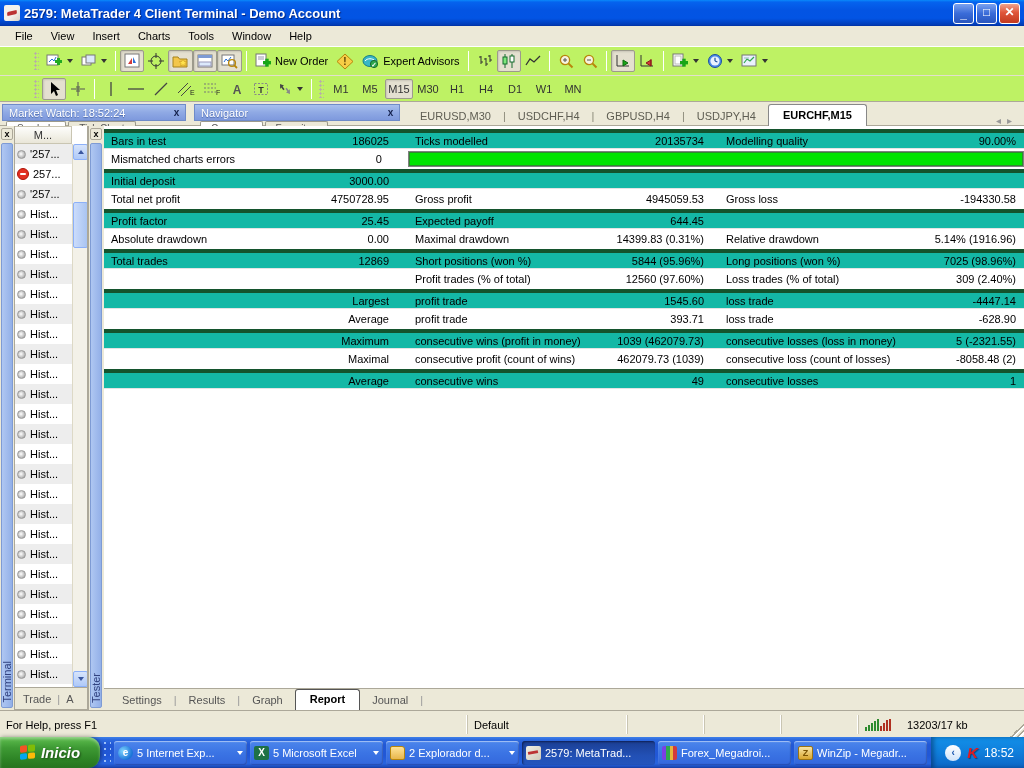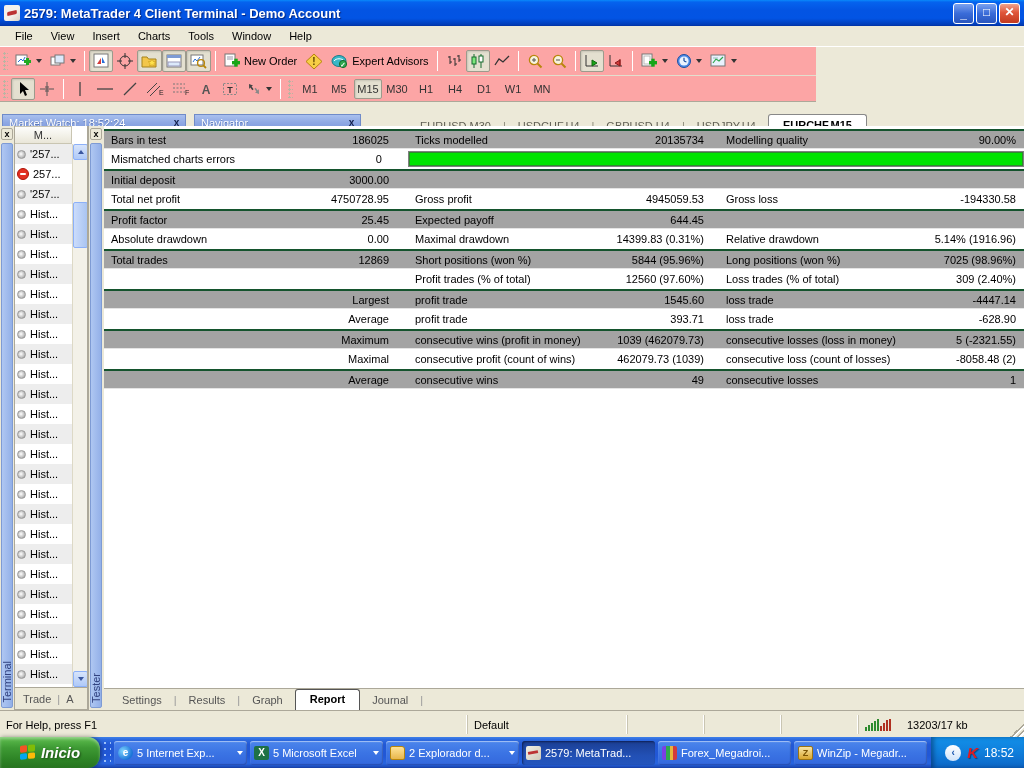--- a/index.html
+++ b/index.html
@@ -18,42 +18,42 @@
     background:linear-gradient(180deg,#7AA1EF 0%,#3A6CD8 50%,#2A56BE 100%); color:#fff; font-weight:bold;
     display:flex; align-items:center; justify-content:center; font-size:12px; line-height:1; }
   .winbtn.close { background:linear-gradient(180deg,#F2A38B 0%,#E0563A 45%,#C23A1F 100%); }
   .winbtn span { transform:translateY(-1px); }
   .winbtn.minimize span { align-self:flex-end; transform:translateY(-3px); }
 
   .menubar { position:absolute; left:0; top:26px; width:1024px; height:21px; background:#ECE9D8;
     display:flex; align-items:center; padding-left:6px; border-bottom:1px solid #fff; }
   .menuitem { padding:3px 9px; color:#000; }
 
-  .toolbar { position:absolute; left:0; width:816px; background:#fca5a5; display:flex; align-items:center; }
+  .toolbar { position:absolute; left:0; width:1024px; background:#bef264; display:flex; align-items:center;padding-left:31px; }
   #toolbar1 { top:47px; height:29px; border-bottom:1px solid #E2DFCE; }
   #toolbar2 { top:76px; height:26px; border-bottom:1px solid #ACA899; }
   .grip { width:5px; height:18px; margin:0 3px; background-image:radial-gradient(circle at 1.5px 1.5px,#B8B4A2 1px,transparent 1.2px); background-size:4px 4px; }
   .tsep { width:1px; height:20px; background:#ACA899; border-right:1px solid #fff; margin:0 4px; }
   .tbtn { height:22px; min-width:24px; padding:0 3px; display:flex; align-items:center; justify-content:center; gap:3px;
     border:1px solid transparent; border-radius:2px; color:#000; }
   .tbtn.pressed { border-color:#9C9A8C; background:#E4E0D0; box-shadow:inset 1px 1px 2px rgba(0,0,0,.12); }
   .caret { width:0; height:0; border-left:3px solid transparent; border-right:3px solid transparent; border-top:4px solid #333; margin-left:1px; }
   .tf { width:28px; height:20px; display:flex; align-items:center; justify-content:center; border:1px solid transparent; border-radius:2px; color:#333; }
   .tf.active { border-color:#9C9A8C; background:#E4E0D0; box-shadow:inset 1px 1px 2px rgba(0,0,0,.12); }
 
   svg.ig { display:block; }
 
   
-  .band { position:absolute; left:0; top:112px; width:1024px; height:24px; background:#ECE9D8; border-bottom:1px solid #ACA899;padding-left:28px; }
+  .band { position:absolute; left:0; top:102px; width:1024px; height:24px; background:#ECE9D8; border-bottom:1px solid #ACA899;padding-left:28px; }
   .ptitle { position:absolute; top:2px; height:17px; background:linear-gradient(180deg,#A9C0EE 0%,#8FA9E4 50%,#7E99DD 100%);
     border:1px solid #6F8BC9; display:flex; align-items:center; color:#fff; padding:0 2px 0 6px; }
   .ptitle .pt { flex:1; white-space:nowrap; overflow:hidden; font-size:11px; text-shadow:0 1px 1px #4A67A8; }
   .pclose { width:13px; height:13px; display:flex; align-items:center; justify-content:center; color:#15224E; font-weight:bold; font-size:10px; }
   #mw-title { left:2px; width:184px; }
-  #nav-title { left:194px; width:167px; }
+  #nav-title { left:194px; width:206px; }
   .fragtabs { position:absolute; top:19px; height:5px; overflow:hidden; display:flex; gap:2px; }
   #mw-frag { left:6px; width:180px; } #nav-frag { left:200px; width:200px; }
   .fragtab { border:1px solid #9C9A8C; border-bottom:none; border-radius:2px 2px 0 0; background:#ECE9D8; padding:1px 10px; font-size:10px; color:#555; }
   .fragtab.on { background:#fff; }
 
   .charttabs { position:absolute; left:408px; top:2px; width:612px; height:22px; display:flex; align-items:flex-end; }
   .ctab { padding:3px 12px 4px; color:#5E5D52; white-space:nowrap; }
   .ctabsep { color:#8a8878; padding:3px 0 4px; }
   .ctab.active { background:#fff; border:1px solid #888; border-bottom:1px solid #fff; border-radius:3px 3px 0 0; color:#000; padding:4px 14px 5px; margin-bottom:-1px;font-weight:bold; }
   .ctabarrows { margin-left:auto; display:flex; gap:6px; color:#999; padding-right:8px; font-size:10px; }
@@ -88,21 +88,21 @@
   .tri-up { width:0; height:0; border-left:3px solid transparent; border-right:3px solid transparent; border-bottom:4px solid #3A57A0; }
   .tri-down { width:0; height:0; border-left:3px solid transparent; border-right:3px solid transparent; border-top:4px solid #3A57A0; }
   .sthumb { position:absolute; left:0; top:58px; width:15px; height:46px; background:linear-gradient(90deg,#CBDCFB,#A9C4F2); border:1px solid #8CB0F8; border-radius:2px; }
 
   .termtabs { height:22px; background:#ECE9D8; border-top:1px solid #ACA899; display:flex; align-items:center; padding-left:8px; gap:6px; color:#555; }
   .ttsep { color:#999; }
 
   .tester { position:absolute; left:104px; top:0; width:920px; height:584px; background:#fff; display:flex; flex-direction:column; }
   .report { padding-top:3px; }
   .rrow { height:20px; display:flex; align-items:center; }
-  .rrow.gray { background:#a3a3a3; border-top:2px solid #14532d; border-bottom:1px solid #E4E4E4; }
+  .rrow.gray { background:#14b8a6; border-top:4px solid #14532d; border-bottom:1px solid #E4E4E4; }
   .cell { display:flex; align-items:center; height:100%; }
   .c1 { width:288px; } .c2 { width:315px; } .c3 { width:317px; }
   .c1 .lbl { padding-left:7px; } .c2 .lbl { padding-left:23px; } .c3 .lbl { padding-left:19px; }
   .lbl { flex:1; white-space:nowrap; overflow:hidden; }
   .val { white-space:nowrap; text-align:right; }
   .c1 .val { padding-right:3px; } .c2 .val { padding-right:3px; } .c3 .val { padding-right:8px; }
   .barwrap { width:632px; height:16px; margin-left:23px; border:1px solid #808080; background:#fff; padding:0; }
   .mbar { height:100%; border:1px solid #2E8B2E; }
 
   .testertabs { margin-top:auto; height:22px; background:#ECE9D8; border-top:1px solid #ACA899; display:flex; align-items:flex-end; padding-left:6px; }

